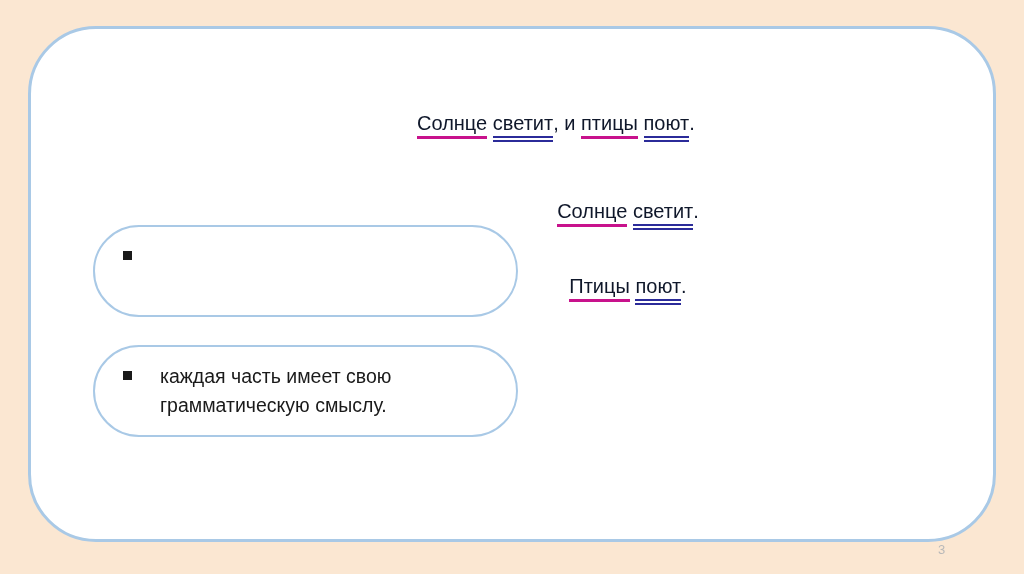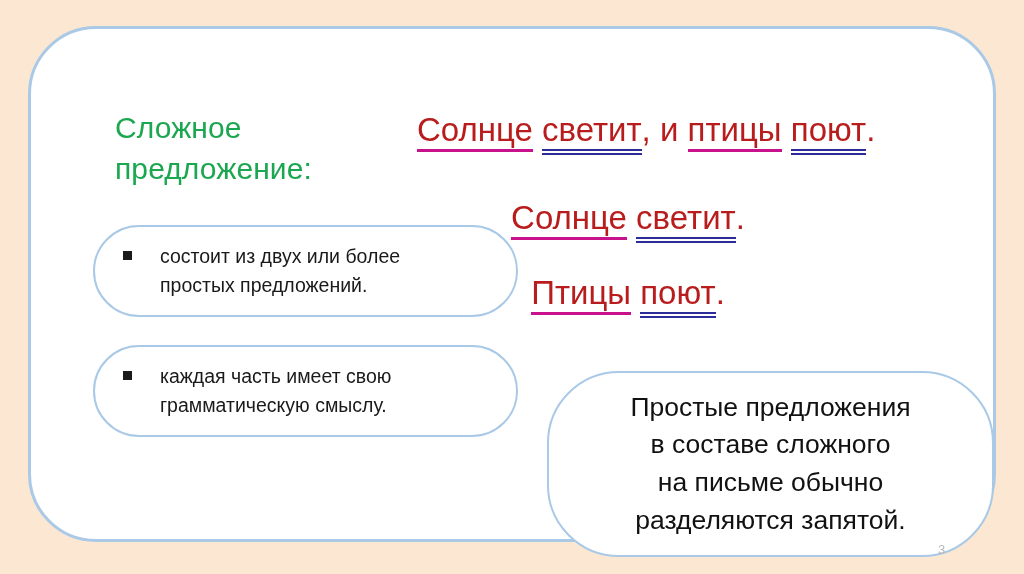--- a/index.html
+++ b/index.html
@@ -79,22 +79,22 @@
     width: 330px;
   }
   .feature-text .ftl {
     display: block;
     white-space: nowrap;
   }
 
   
   .example-line {
     position: absolute;
-    font-size: 33px;
-    color: #b91c1c;
+    font-size: 20px;
+    color: #0f172a;
     white-space: nowrap;
     line-height: 1;
   }
   #example-line-0 { left: 386px; top: 84px; }
   #example-line-1 { left: 0px;  top: 172px; width: 1024px; text-align: center; padding-left: 170px; box-sizing: border-box; }
   #example-line-2 { left: 0px;  top: 247px; width: 1024px; text-align: center; padding-left: 170px; box-sizing: border-box; }
 
   
   .subject {
     position: relative;
@@ -159,52 +159,36 @@
     top: 542px;
     font-size: 13px;
     color: #b9b9b9;
   }
 </style>
 </head>
 <body>
 
 <div id="slide-panel">
 
-  <h1 id="slide-title">
-    <span class="title-line">Сложное</span>
-    <span class="title-line">предложение:</span>
-  </h1>
 
   <div class="feature-pill" id="feature-pill-0">
     <span class="bullet-marker"></span>
-    <span class="feature-text">
-      <span class="ftl">состоит из двух или более</span>
-      <span class="ftl">простых предложений.</span>
-    </span>
   </div>
 
   <div class="feature-pill" id="feature-pill-1">
     <span class="bullet-marker"></span>
     <span class="feature-text">
       <span class="ftl">каждая часть имеет свою</span>
       <span class="ftl">грамматическую смыслу.</span>
     </span>
   </div>
 
 
   <div class="example-line" id="example-line-0"><span class="subject">Солнце</span><span> </span><span class="predicate">светит</span><span>, и </span><span class="subject">птицы</span><span> </span><span class="predicate">поют</span><span>.</span></div>
 
   <div class="example-line" id="example-line-1"><span class="subject">Солнце</span><span> </span><span class="predicate">светит</span><span>.</span></div>
 
   <div class="example-line" id="example-line-2"><span class="subject">Птицы</span><span> </span><span class="predicate">поют</span><span>.</span></div>
 
-  <div id="summary-box">
-    <div id="summary-text">
-      <span class="stl">Простые предложения</span>
-      <span class="stl">в составе сложного</span>
-      <span class="stl">на письме обычно</span>
-      <span class="stl">разделяются запятой.</span>
-    </div>
-  </div>
 
 </div>
 
 <div id="slide-number">3</div>
 
 </body></html>

